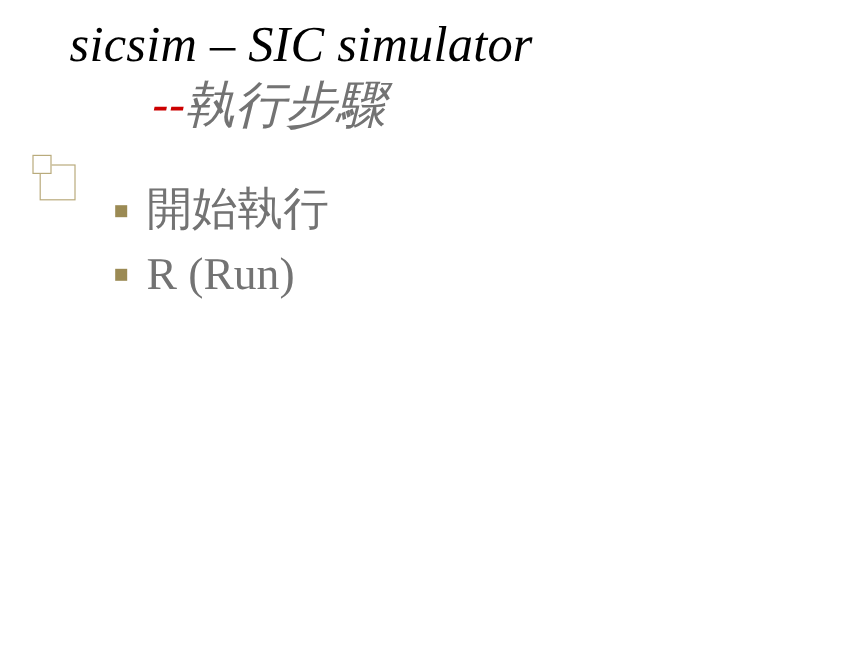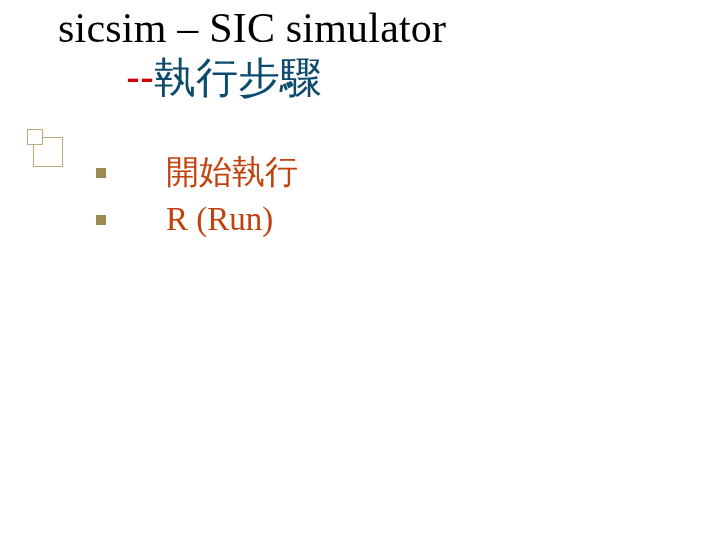--- a/index.html
+++ b/index.html
@@ -14,65 +14,65 @@
   }
   .slide {
     position: relative;
     width: 720px;
     height: 540px;
     box-sizing: border-box;
   }
   .title-block {
     position: absolute;
     left: 58px;
-    top: 4px;
+    top: 14px;
+    font-style: italic;
   }
   .title-line1 {
     font-size: 42px;
     line-height: 1.15;
     letter-spacing: 0.2px;
     color: #000000;
   }
   .title-line2 {
     font-size: 42px;
     line-height: 1.15;
     margin-left: 68px;
     margin-top: 2px;
   }
   .dash-red {
     color: #cc0000;
     font-family: Arial, sans-serif;
     font-weight: normal;
   }
   .title-cjk {
-    color: #0c4a6e;
+    color: #737373;
     font-family: "DFKai-SB", "KaiTi", "STKaiti", "PMingLiU", serif;
   }
   .body-list {
     position: absolute;
     left: 96px;
     top: 152px;
   }
   .list-item {
     display: flex;
     align-items: center;
     margin-bottom: 6px;
   }
   .bullet {
     width: 10px;
     height: 10px;
     background: #9b8a54;
     margin-right: 16px;
     flex: 0 0 auto;
   }
   .item-text {
-    font-size: 33px;
+    font-size: 38px;
     line-height: 1.25;
-    color: #c2410c;
-    margin-left: 44px;
+    color: #737373;
   }
   .item-text.cjk {
     font-family: "DFKai-SB", "KaiTi", "STKaiti", "PMingLiU", serif;
   }
   .item-text.latin {
     font-family: "Times New Roman", serif;
     text-align: center;
   }
   .deco {
     position: absolute;

